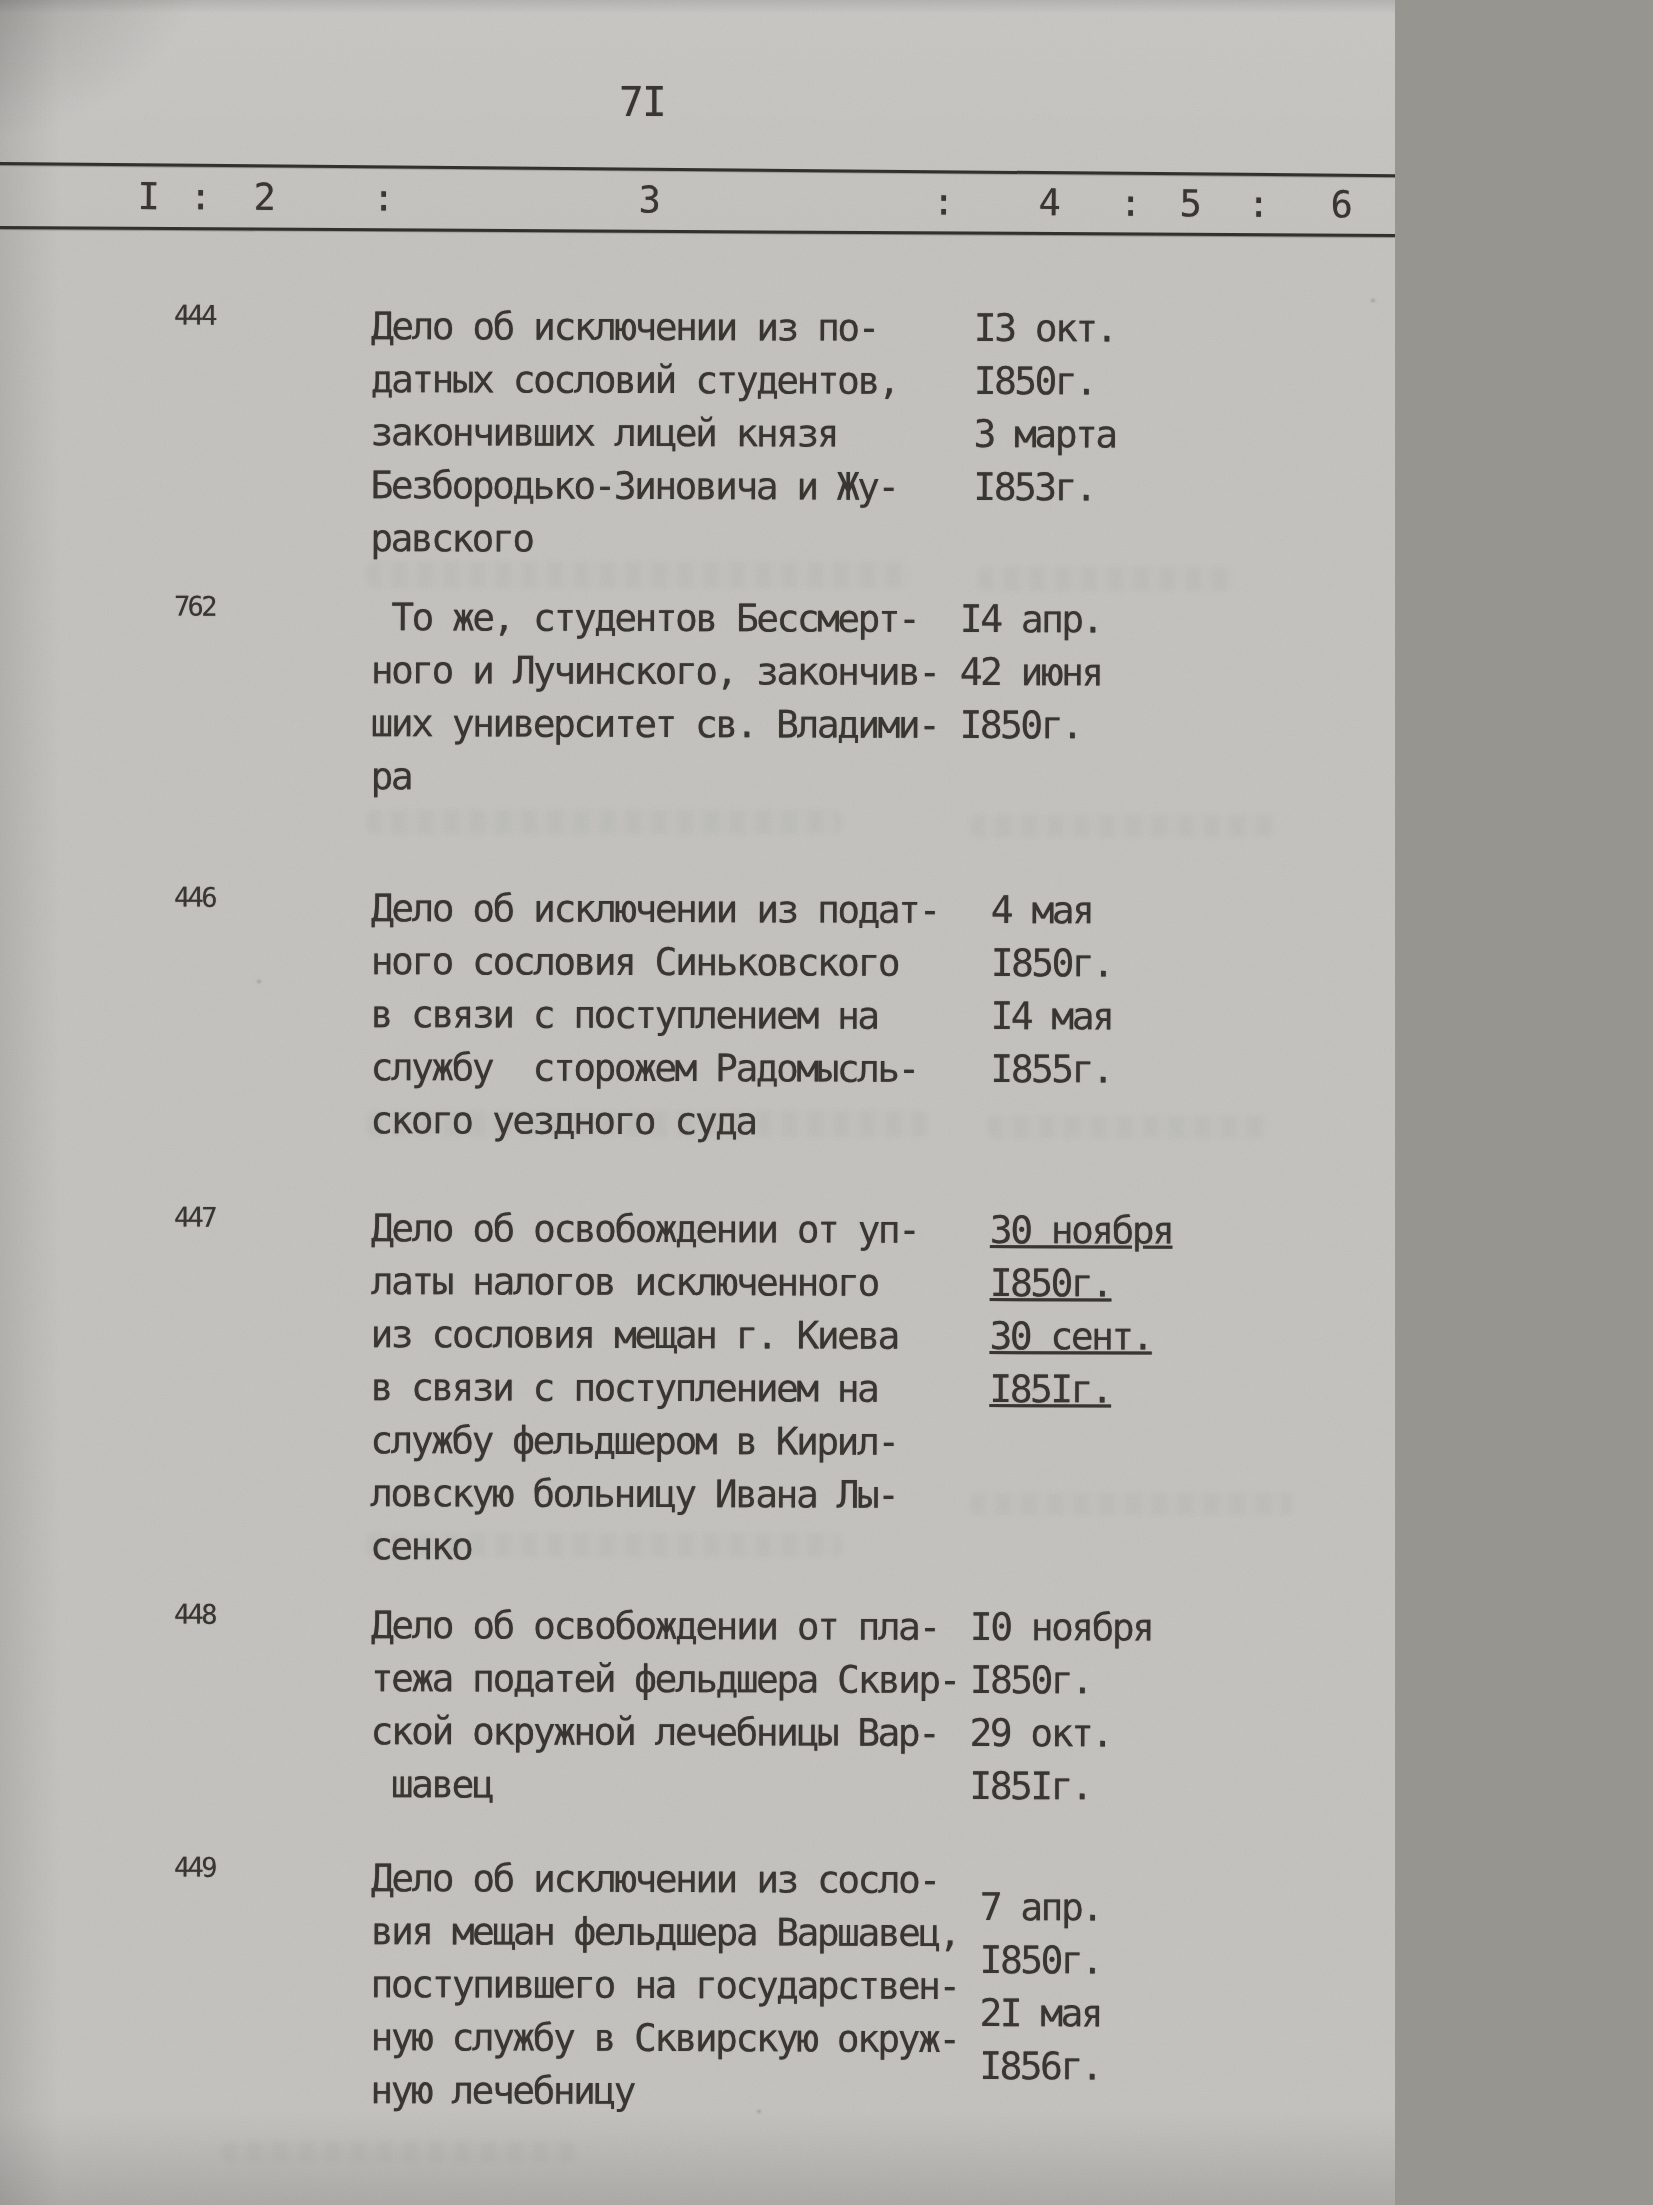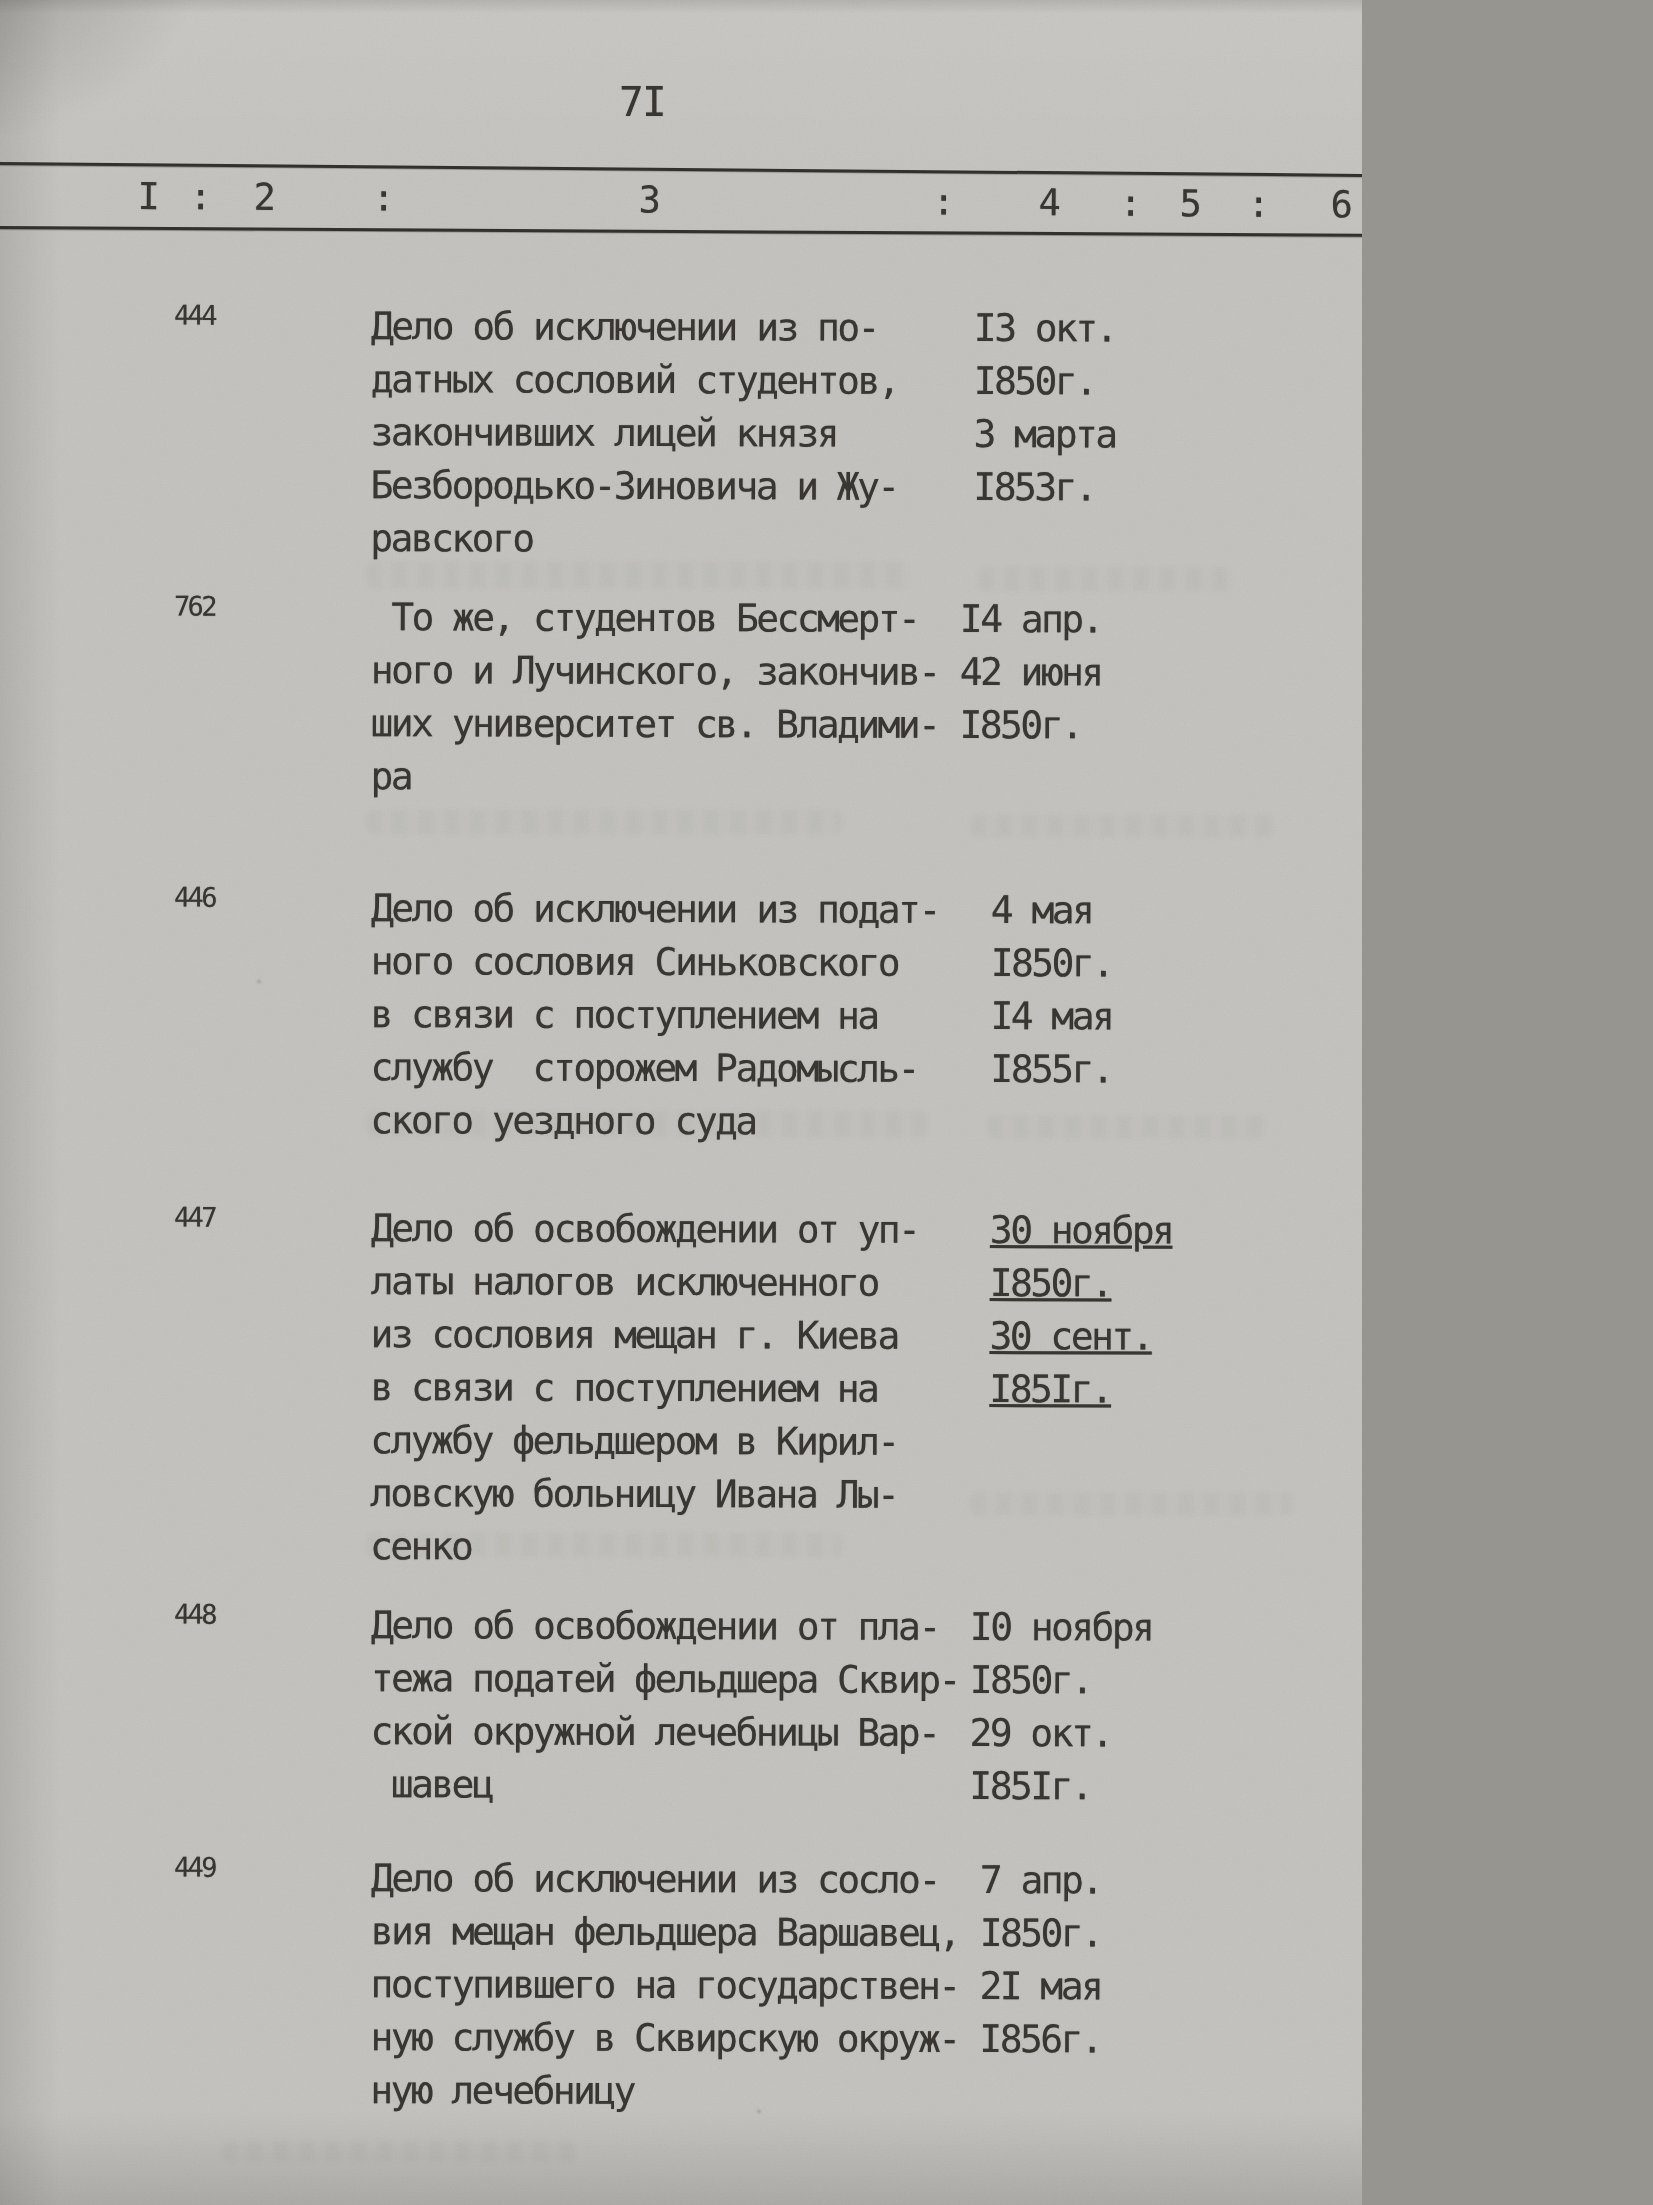--- a/index.html
+++ b/index.html
@@ -10,20 +10,21 @@
     overflow:hidden;
     font-family:"DejaVu Sans Mono","Liberation Mono",monospace;
     color:#3a3732;
     background:
       linear-gradient(to bottom, rgba(0,0,0,0.10), rgba(0,0,0,0) 13.6px),
       radial-gradient(357px 272px at -51px -51px, rgba(0,0,0,0.22), rgba(0,0,0,0) 72%),
       linear-gradient(to right, rgba(0,0,0,0.09), rgba(0,0,0,0) 60px),
       linear-gradient(to top, rgba(0,0,0,0.12), rgba(0,0,0,0) 94px),
       linear-gradient(to bottom, rgba(255,255,255,0.08), rgba(255,255,255,0) 255px),
       #c5c4c0;
+    padding-left: 33px;
   }
   
   .fold-strip{
     position:absolute;top:0;left:1479px;width:175px;height:2205px;
     background:
       linear-gradient(to right, rgba(0,0,0,0.16), rgba(0,0,0,0.03) 25.5px, rgba(0,0,0,0.06)),
       linear-gradient(to top, rgba(0,0,0,0.10), rgba(0,0,0,0) 119px),
       #bfbeba;
   }
   .fold-crease{
@@ -175,21 +176,21 @@
       </div>
       <div class="entry" style="top: 1851px;">
         <div class="num ink">449</div>
         <div class="desc">
           <div class="tline ink">Дело об исключении из сосло-</div>
           <div class="tline ink">вия мещан фельдшера Варшавец,</div>
           <div class="tline ink">поступившего на государствен-</div>
           <div class="tline ink">ную службу в Сквирскую окруж-</div>
           <div class="tline ink">ную лечебницу</div>
         </div>
-        <div class="dates" style="left: 980px;">
+        <div class="dates" style="left: 980px; margin-top: 27px;">
           <div class="tline ink">7 апр.</div>
           <div class="tline ink">I850г.</div>
           <div class="tline ink">2I мая</div>
           <div class="tline ink">I856г.</div>
         </div>
       </div>
     </div>
 
   <div id="artifacts">
       <div class="smudge" style="left: 366px; top: 562px; width: 545px; height: 25.5px;"></div>

